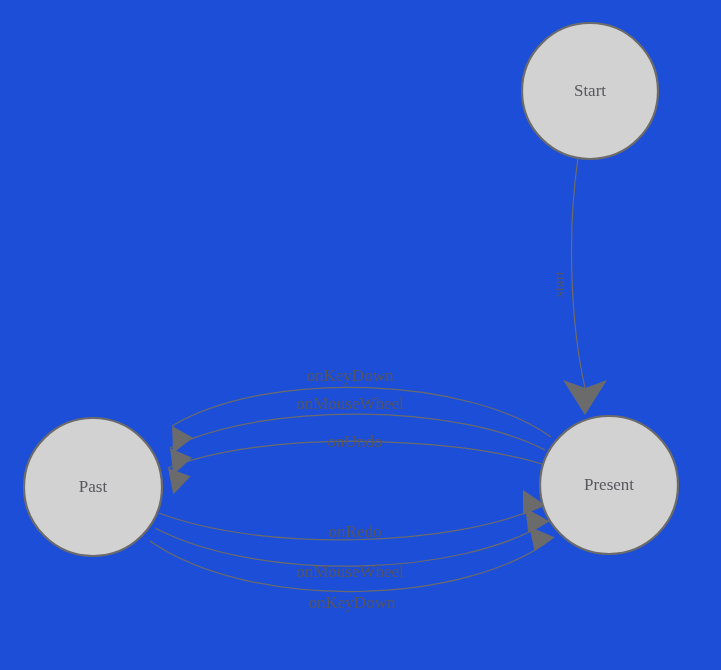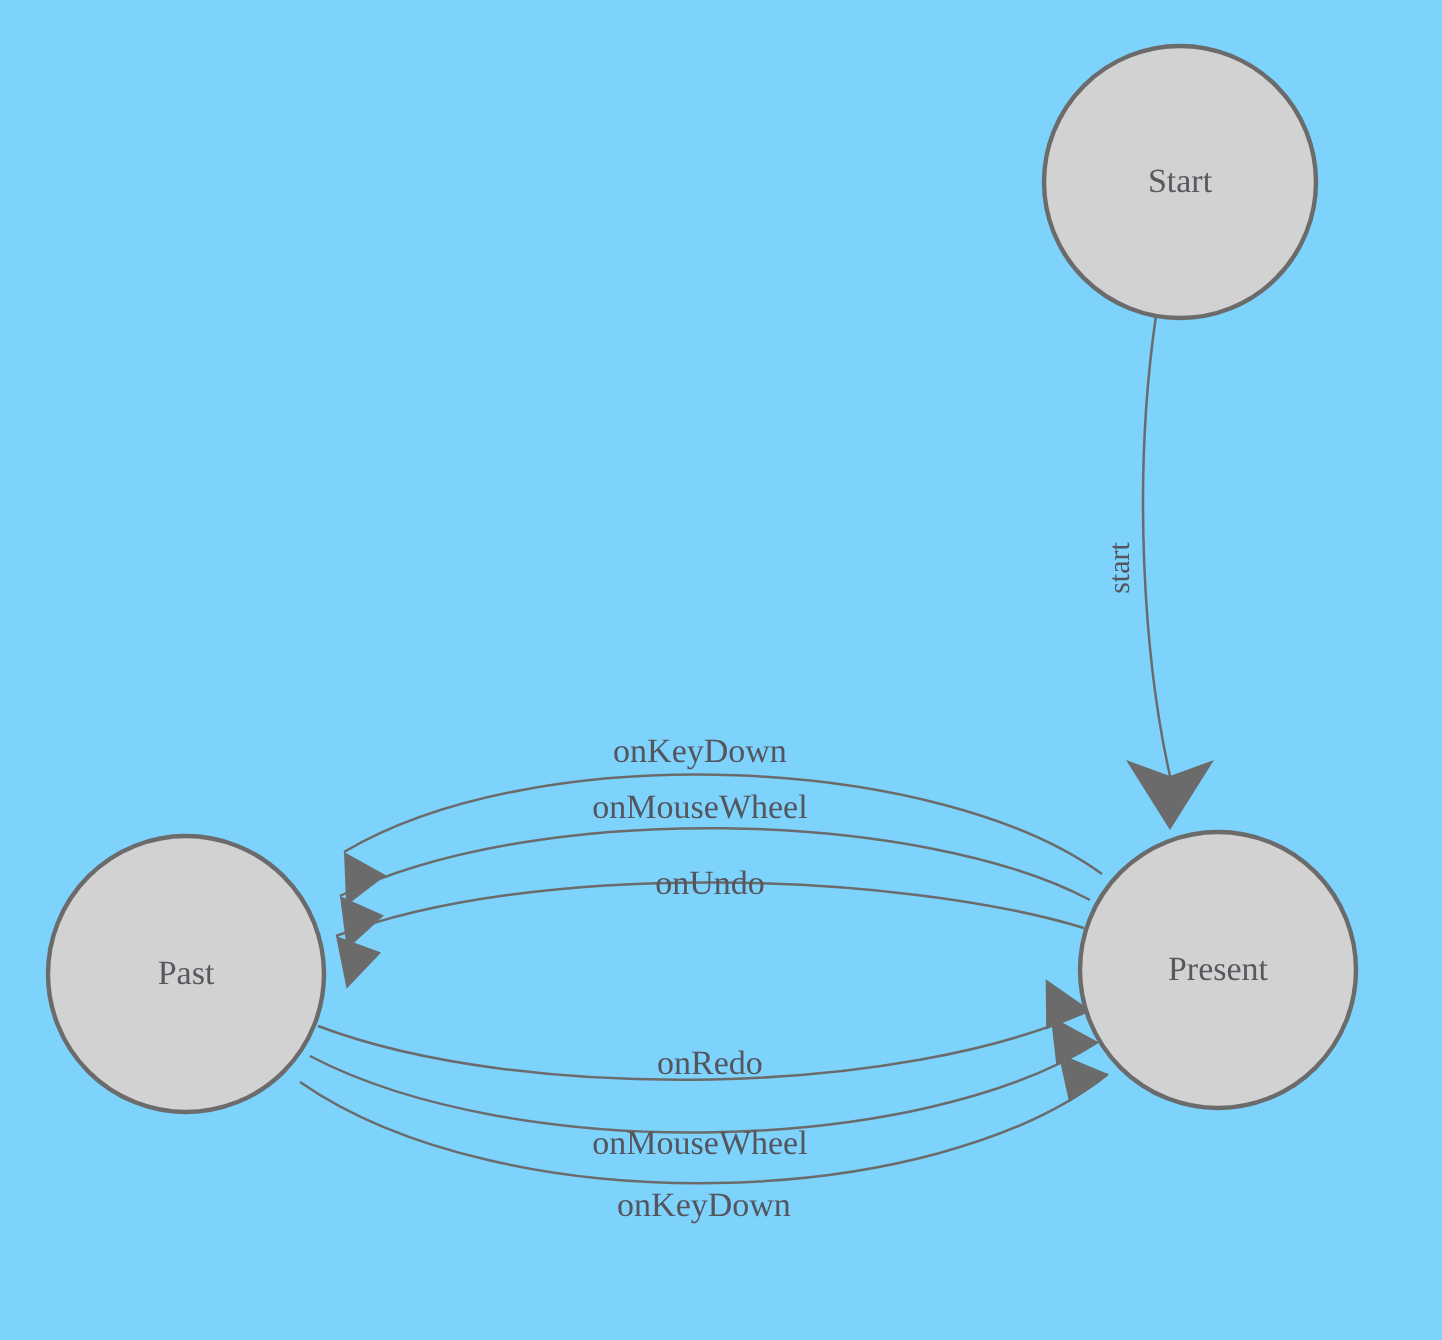--- a/index.html
+++ b/index.html
@@ -10,21 +10,21 @@
   body {
     width: 721px;
     height: 670px;
     overflow: hidden;
     font-family: "Liberation Serif", "DejaVu Serif", serif;
   }
   #diagram-root {
     position: relative;
     width: 721px;
     height: 670px;
-    background: #7dd3fc;
+    background: #1d4ed8;
   }
   #state-diagram-svg {
     display: block;
     width: 721px;
     height: 670px;
   }
   .node-circle {
     fill: #d2d2d2;
     stroke: #6b6b6b;
     stroke-width: 2.2;

